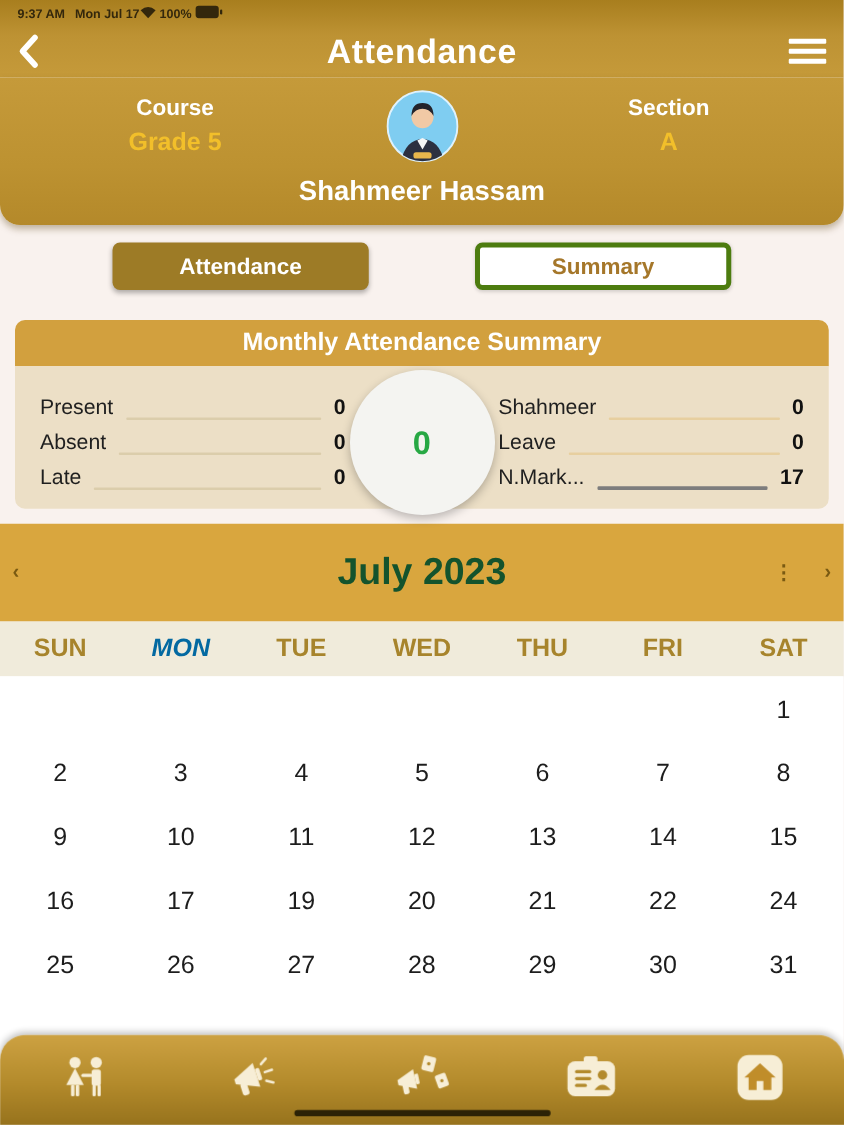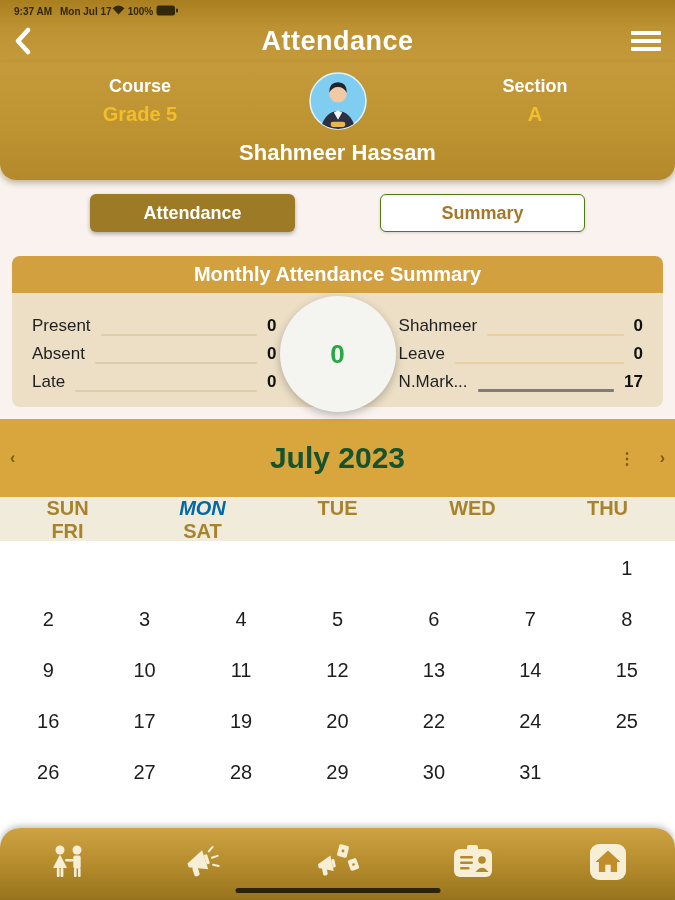--- a/index.html
+++ b/index.html
@@ -39,21 +39,21 @@
   .card-label { font-size:18px; font-weight:bold; color:#ffffff; }
   .card-value { font-size:20px; font-weight:bold; color:#f2bf2a; margin-top:6px; }
   .avatar-wrap { width:58px; height:58px; }
   .student-name { text-align:center; font-size:22px; font-weight:bold; color:#ffffff; margin-top:10px; }
 
   
   .tabs-row { display:flex; justify-content:space-between; padding:14px 90px 0 90px; }
   .tab { width:205px; height:38px; border-radius:6px; font-size:18px; font-weight:bold;
          display:flex; align-items:center; justify-content:center; cursor:pointer; }
   .tab.active { background:#9d7b26; color:#ffffff; box-shadow:0 2px 4px rgba(0,0,0,0.3); }
-  .tab.inactive { background:#ffffff; color:#a5772a; border:1px solid #4d7c0f; box-shadow:0 1px 3px rgba(0,0,0,0.15); }
+  .tab.inactive { background:#ffffff; color:#a5772a; border:4px solid #4d7c0f; box-shadow:0 1px 3px rgba(0,0,0,0.15); }
 
   
   .summary-panel { margin:24px 12px 0 12px; border-radius:8px; position:relative; }
   .summary-header {
     background:#d2a03e; border-radius:8px 8px 0 0; height:37px;
     display:flex; align-items:center; justify-content:center;
     font-size:20px; font-weight:bold; color:#ffffff;
   }
   .summary-body {
     background:#ecdfc6; border-radius:0 0 8px 8px; height:114px;
@@ -79,21 +79,21 @@
   
   .calendar { margin-top:12px; }
   .month-band {
     height:78px; background:#d9a63e; display:flex; align-items:center; position:relative;
   }
   .month-title { position:absolute; left:0; right:0; text-align:center; font-size:30px; font-weight:bold; color:#14532d; }
   .cal-prev { position:absolute; left:10px; font-size:16px; font-weight:bold; color:#7a5a12; cursor:pointer; }
   .cal-more { position:absolute; right:40px; font-size:16px; font-weight:bold; color:#7a5a12; cursor:pointer; }
   .cal-next { position:absolute; right:10px; font-size:16px; font-weight:bold; color:#7a5a12; cursor:pointer; }
   .daynames {
-    height:44px; background:#f0ebdb; display:grid; grid-template-columns:repeat(5,1fr);
+    height:44px; background:#f0ebdb; display:grid; grid-template-columns:repeat(7,1fr);
     align-items:center;
   }
   .dayname { text-align:center; font-size:20px; font-weight:bold; color:#a7842c; }
   .dayname.current { color:#0369a1;font-style:italic; }
   .dates-grid {
     background:#ffffff; display:grid; grid-template-columns:repeat(7,1fr);
     grid-auto-rows:51px; padding-top:2px;
   }
   .date-cell { display:flex; align-items:center; justify-content:center; font-size:20px; font-weight:500; color:#1d1d1d; }
 
@@ -272,20 +272,21 @@
     <span class="date-cell">11</span>
     <span class="date-cell">12</span>
     <span class="date-cell">13</span>
     <span class="date-cell">14</span>
     <span class="date-cell">15</span>
 
     <span class="date-cell">16</span>
     <span class="date-cell">17</span>
     <span class="date-cell">19</span>
     <span class="date-cell">20</span>
+    <span class="date-cell">21</span>
     <span class="date-cell">22</span>
 
     <span class="date-cell">24</span>
     <span class="date-cell">25</span>
     <span class="date-cell">26</span>
     <span class="date-cell">27</span>
     <span class="date-cell">28</span>
     <span class="date-cell">29</span>
 
     <span class="date-cell">30</span>

